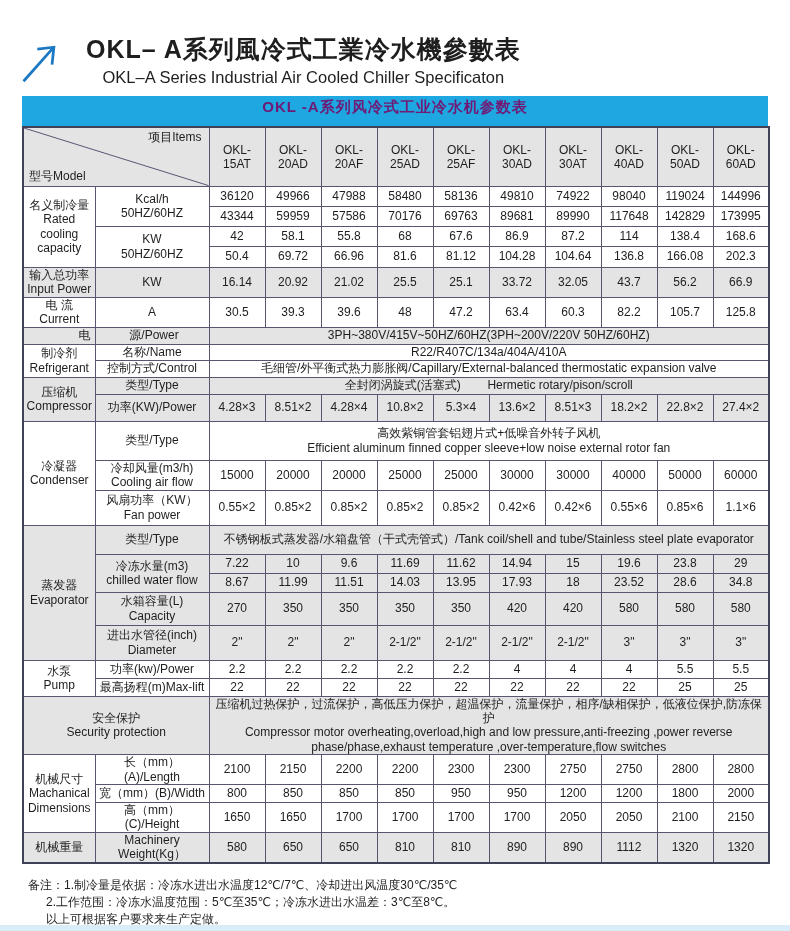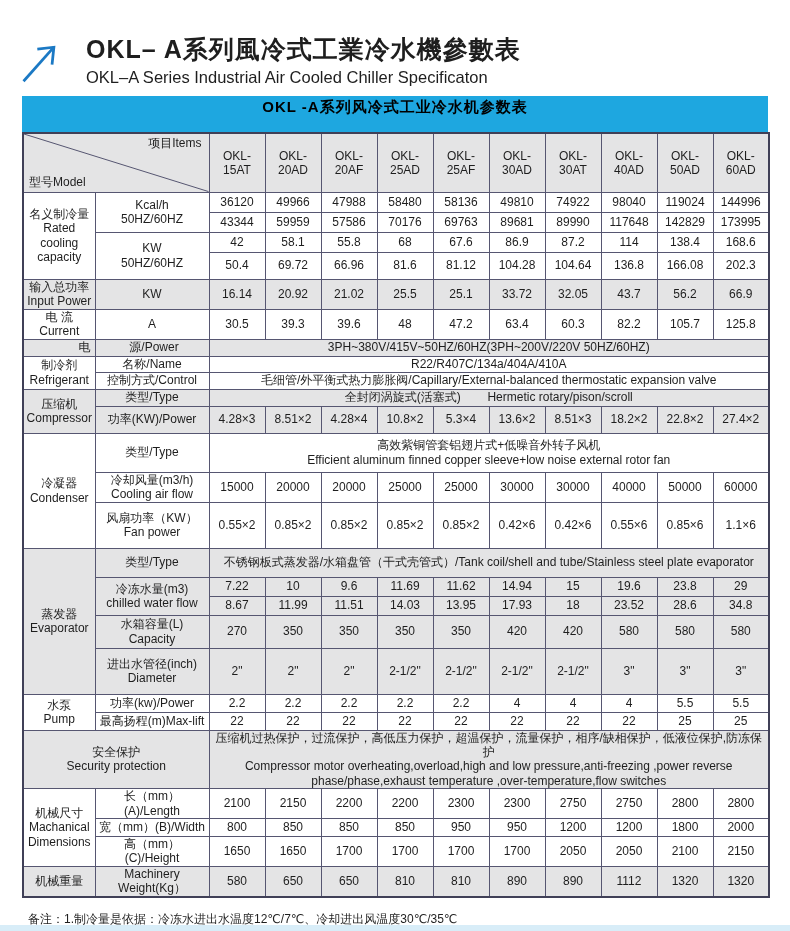--- a/index.html
+++ b/index.html
@@ -17,41 +17,41 @@
     width:790px;height:931px;position:relative;background:#ffffff;
     font-family:"Liberation Sans","DejaVu Sans",sans-serif;color:var(--ink);
     overflow:hidden;
   }
   .page{width:790px;height:931px;position:relative;}
   
   .hdr{display:flex;align-items:flex-start;padding:36px 0 0 18px;gap:12px;}
   .hdr .arrow{width:46px;height:46px;flex:0 0 auto;margin-top:2px;}
   .titles{margin-left:10px;}
   .title-zh{font-size:25px;font-weight:bold;line-height:1.1;margin:0;letter-spacing:1px;}
-  .title-en{font-size:16.5px;font-weight:normal;line-height:1.25;margin:3px 0 0 0;}
+  .title-en{font-size:16.5px;font-weight:normal;line-height:1.25;margin:3px 0 0 0;text-align:center;}
   
   .banner{
-    width:746px;margin:9px 0 0 22px;height:36px;line-height:21px;
-    background:var(--accent);color:#000000;text-align:center;
+    width:746px;margin:9px 0 0 22px;height:30px;line-height:21px;
+    background:var(--accent);color:#701a75;text-align:center;
     font-size:15px;font-weight:bold;letter-spacing:1px;
   }
   
   table.spec{
     border-collapse:collapse;table-layout:fixed;width:746px;margin:0 0 0 22px;
     font-size:12px;border:2px solid var(--border_strong);
   }
   td,th{
     border:1px solid var(--border);padding:0 2px;text-align:center;vertical-align:middle;
     font-weight:normal;white-space:pre-line;line-height:1.2;overflow:hidden;
   }
   tr.g>td,tr.g>th{background:var(--row_gray);}
   col.c1{width:72px;} col.c2{width:114px;} col.cm{width:56px;}
   tr.h16{height:16px;} tr.h17{height:17px;} tr.h18{height:18px;} tr.h19{height:19px;}
-  tr.h20{height:20px;} tr.h21{height:27px;} tr.h27{height:27px;} tr.h29{height:29px;}
-  tr.h30{height:30px;} tr.h31{height:14px;} tr.h33{height:33px;} tr.h35{height:46px;}
+  tr.h20{height:20px;} tr.h21{height:21px;} tr.h27{height:27px;} tr.h29{height:29px;}
+  tr.h30{height:30px;} tr.h31{height:14px;} tr.h33{height:33px;} tr.h35{height:35px;}
   tr.h39{height:39px;} tr.h49{height:49px;}
   .ta-r{text-align:right;padding-right:4px;}
   .ta-l{text-align:center;padding-left:6px;}
   .prewrap{white-space:pre-wrap;}
   
   td.corner{position:relative;padding:0;}
   td.corner svg.diag{position:absolute;left:0;top:0;width:100%;height:100%;}
   td.corner .c-model{position:absolute;left:5px;bottom:2px;font-size:12px;}
   td.corner .c-items{position:absolute;right:7px;top:2px;font-size:12px;}
   

